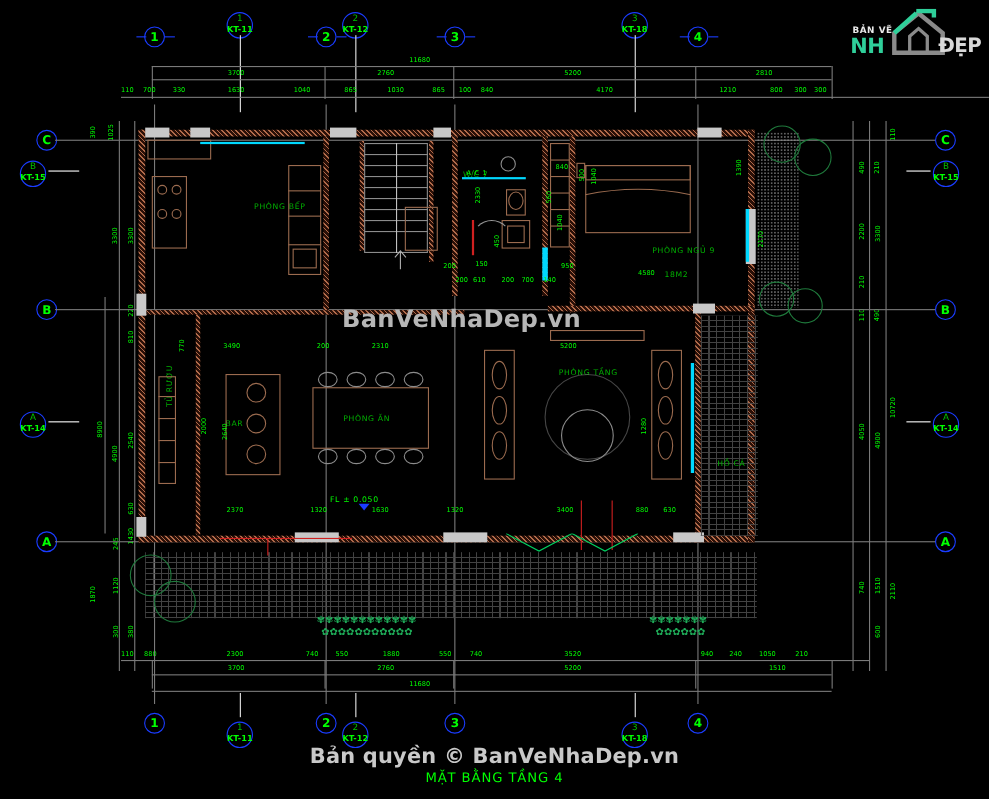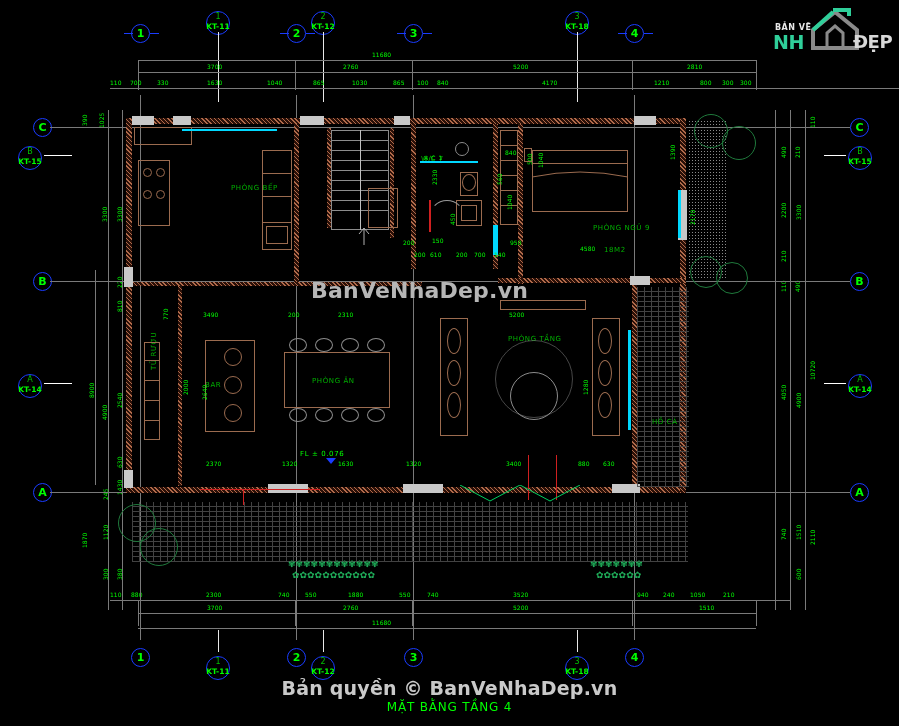--- a/index.html
+++ b/index.html
@@ -322,21 +322,21 @@
 <div class="lblg" style="left:193px;top:184px;margin-left:38px;">PHÒNG BẾP</div>
 <div class="lblg" style="left:312px;top:377px;text-align:right;">PHÒNG ĂN</div>
 <div class="lblg" style="left:508px;top:335px;">PHÒNG TẦNG</div>
 <div class="lblg" style="left:593px;top:224px;">PHÒNG NGỦ 9</div>
 <div class="lblg" style="left:604px;top:246px;">18M2</div>
 <div class="lblg" style="left:421px;top:155px;">W.C 7</div>
 <div class="lblg" style="left:189px;top:381px;margin-left:16px;">BAR</div>
 <div class="lblg" style="left:652px;top:418px;">HỒ CÁ</div>
 <div class="lblg" style="left:150px;top:370px;transform:rotate(-90deg);transform-origin:0 0;">TỦ RƯỢU</div>
 
-<div class="lblg bright" style="left:300px;top:450px;">FL ± 0.076</div>
+<div class="lblg bright" style="left:300px;top:450px;">FL ± 0.050</div>
 <div class="flmark" style="left:326px;top:458px;"></div>
 
 <div class="furn" style="left:138px;top:160px;width:32px;height:66px;"></div>
 <div class="ell" style="left:143px;top:168px;width:9px;height:9px;"></div>
 <div class="ell" style="left:156px;top:168px;width:9px;height:9px;"></div>
 <div class="ell" style="left:143px;top:190px;width:9px;height:9px;"></div>
 <div class="ell" style="left:156px;top:190px;width:9px;height:9px;"></div>
 <div class="furn" style="left:134px;top:127px;width:58px;height:18px;"></div>
 <div class="furn" style="left:262px;top:150px;width:30px;height:100px;"></div>
 <div class="hl" style="left:262px;top:173px;width:30px;background:#9b6b4f;"></div>

